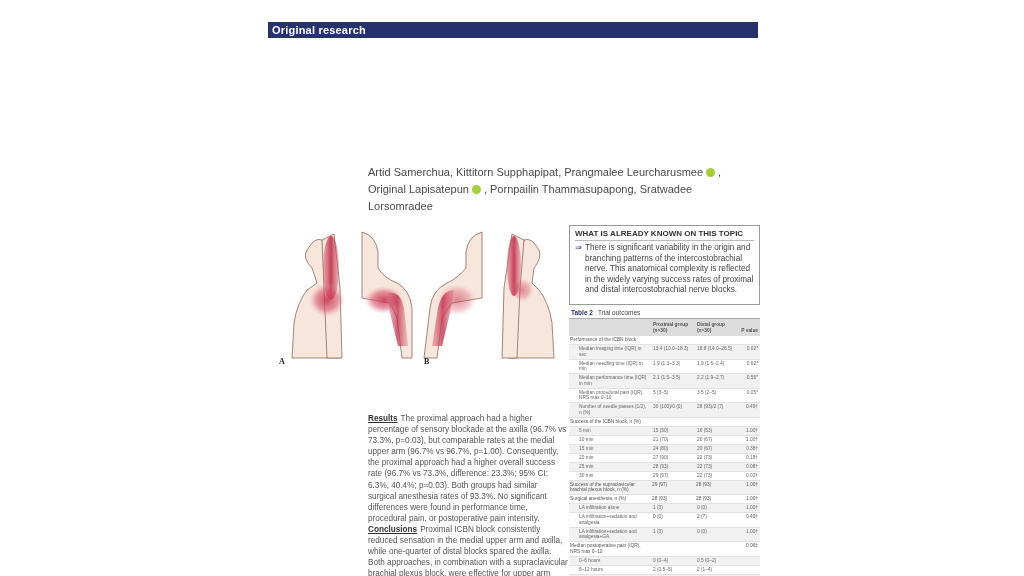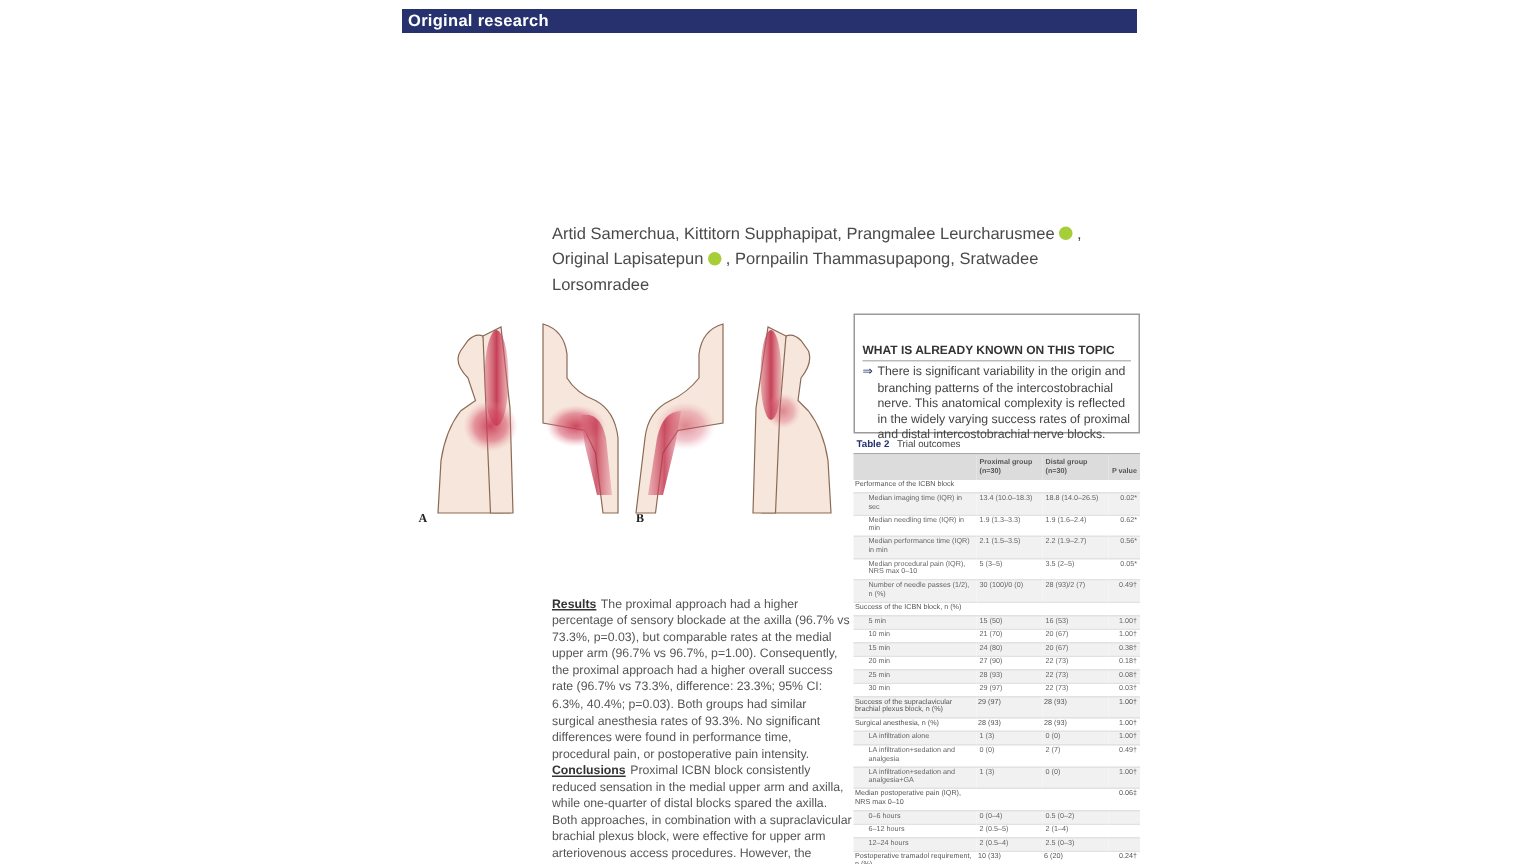--- a/index.html
+++ b/index.html
@@ -1,19 +1,19 @@
 <!DOCTYPE html>
 <html><head>
 <meta charset="utf-8">
 <style>
   * { box-sizing: border-box; margin: 0; padding: 0; }
   html, body { width: 1024px; height: 576px; background: #ffffff; overflow: hidden; }
   body { font-family: "Liberation Sans", "DejaVu Sans", sans-serif; color: #333; position: relative; }
 
-  .page { position: absolute; left: 268px; top: 0; width: 492px; height: 420px; }
+  .page { position: absolute; left: 268px; top: 16px; width: 492px; height: 420px; }
 
   .section-bar {
     position: absolute; left: 0; top: 6px; width: 490px; height: 16px;
     background: #26316e; color: #fff; font-weight: bold; font-size: 11px;
     line-height: 16px; padding-left: 4px; letter-spacing: 0.2px;
   }
 
   .title {
     position: absolute; left: 100px; top: 28px; width: 390px;
     font-size: 19px; line-height: 23px; color: #3a3a3a; font-weight: normal;
@@ -39,21 +39,21 @@
   .abstract {
     position: absolute; left: 100px; top: 397px; width: 200px;
     font-size: 8.2px; line-height: 11.1px; color: #555;
   }
   .abstract .head { font-weight: bold; color: #333; margin-right: 3px; text-decoration: underline; }
 
   .known-box {
     position: absolute; left: 301px; top: 209px; width: 191px; height: 80px;
     border: 1px solid #9a9a9a; background: #fff; padding: 3px 5px;
   }
-  .known-title { font-weight: bold; font-size: 8px; color: #333; border-bottom: 1px solid #bbb; padding-bottom: 2px; margin-bottom: 2px; margin-top: 16px; }
+  .known-title { font-weight: bold; font-size: 8px; color: #333; border-bottom: 1px solid #bbb; padding-bottom: 2px; margin-bottom: 2px; }
   .known-item { display: flex; font-size: 8.2px; line-height: 10.5px; color: #444; }
   .known-item .arrow { width: 10px; flex-shrink: 0; color: #26316e; }
 
   .table-wrap { position: absolute; left: 301px; top: 292px; width: 191px; }
   .table-caption { font-size: 6.5px; color: #444; padding: 1px 2px 2px; border-bottom: 1px solid #aaa; }
   .table-caption .tnum { color: #26316e; font-weight: bold; margin-right: 5px; }
   table { width: 191px; border-collapse: collapse; font-size: 4.8px; color: #666; table-layout: fixed; }
   thead th { background: #dcdcdc; font-weight: bold; color: #555; text-align: left; padding: 2px 2px; vertical-align: bottom; height: 17px; line-height: 6px; }
   thead th.p { text-align: right; }
   td { padding: 1.2px 2px; line-height: 5.6px; border-bottom: 0.5px solid #e2e2e2; vertical-align: top; }

